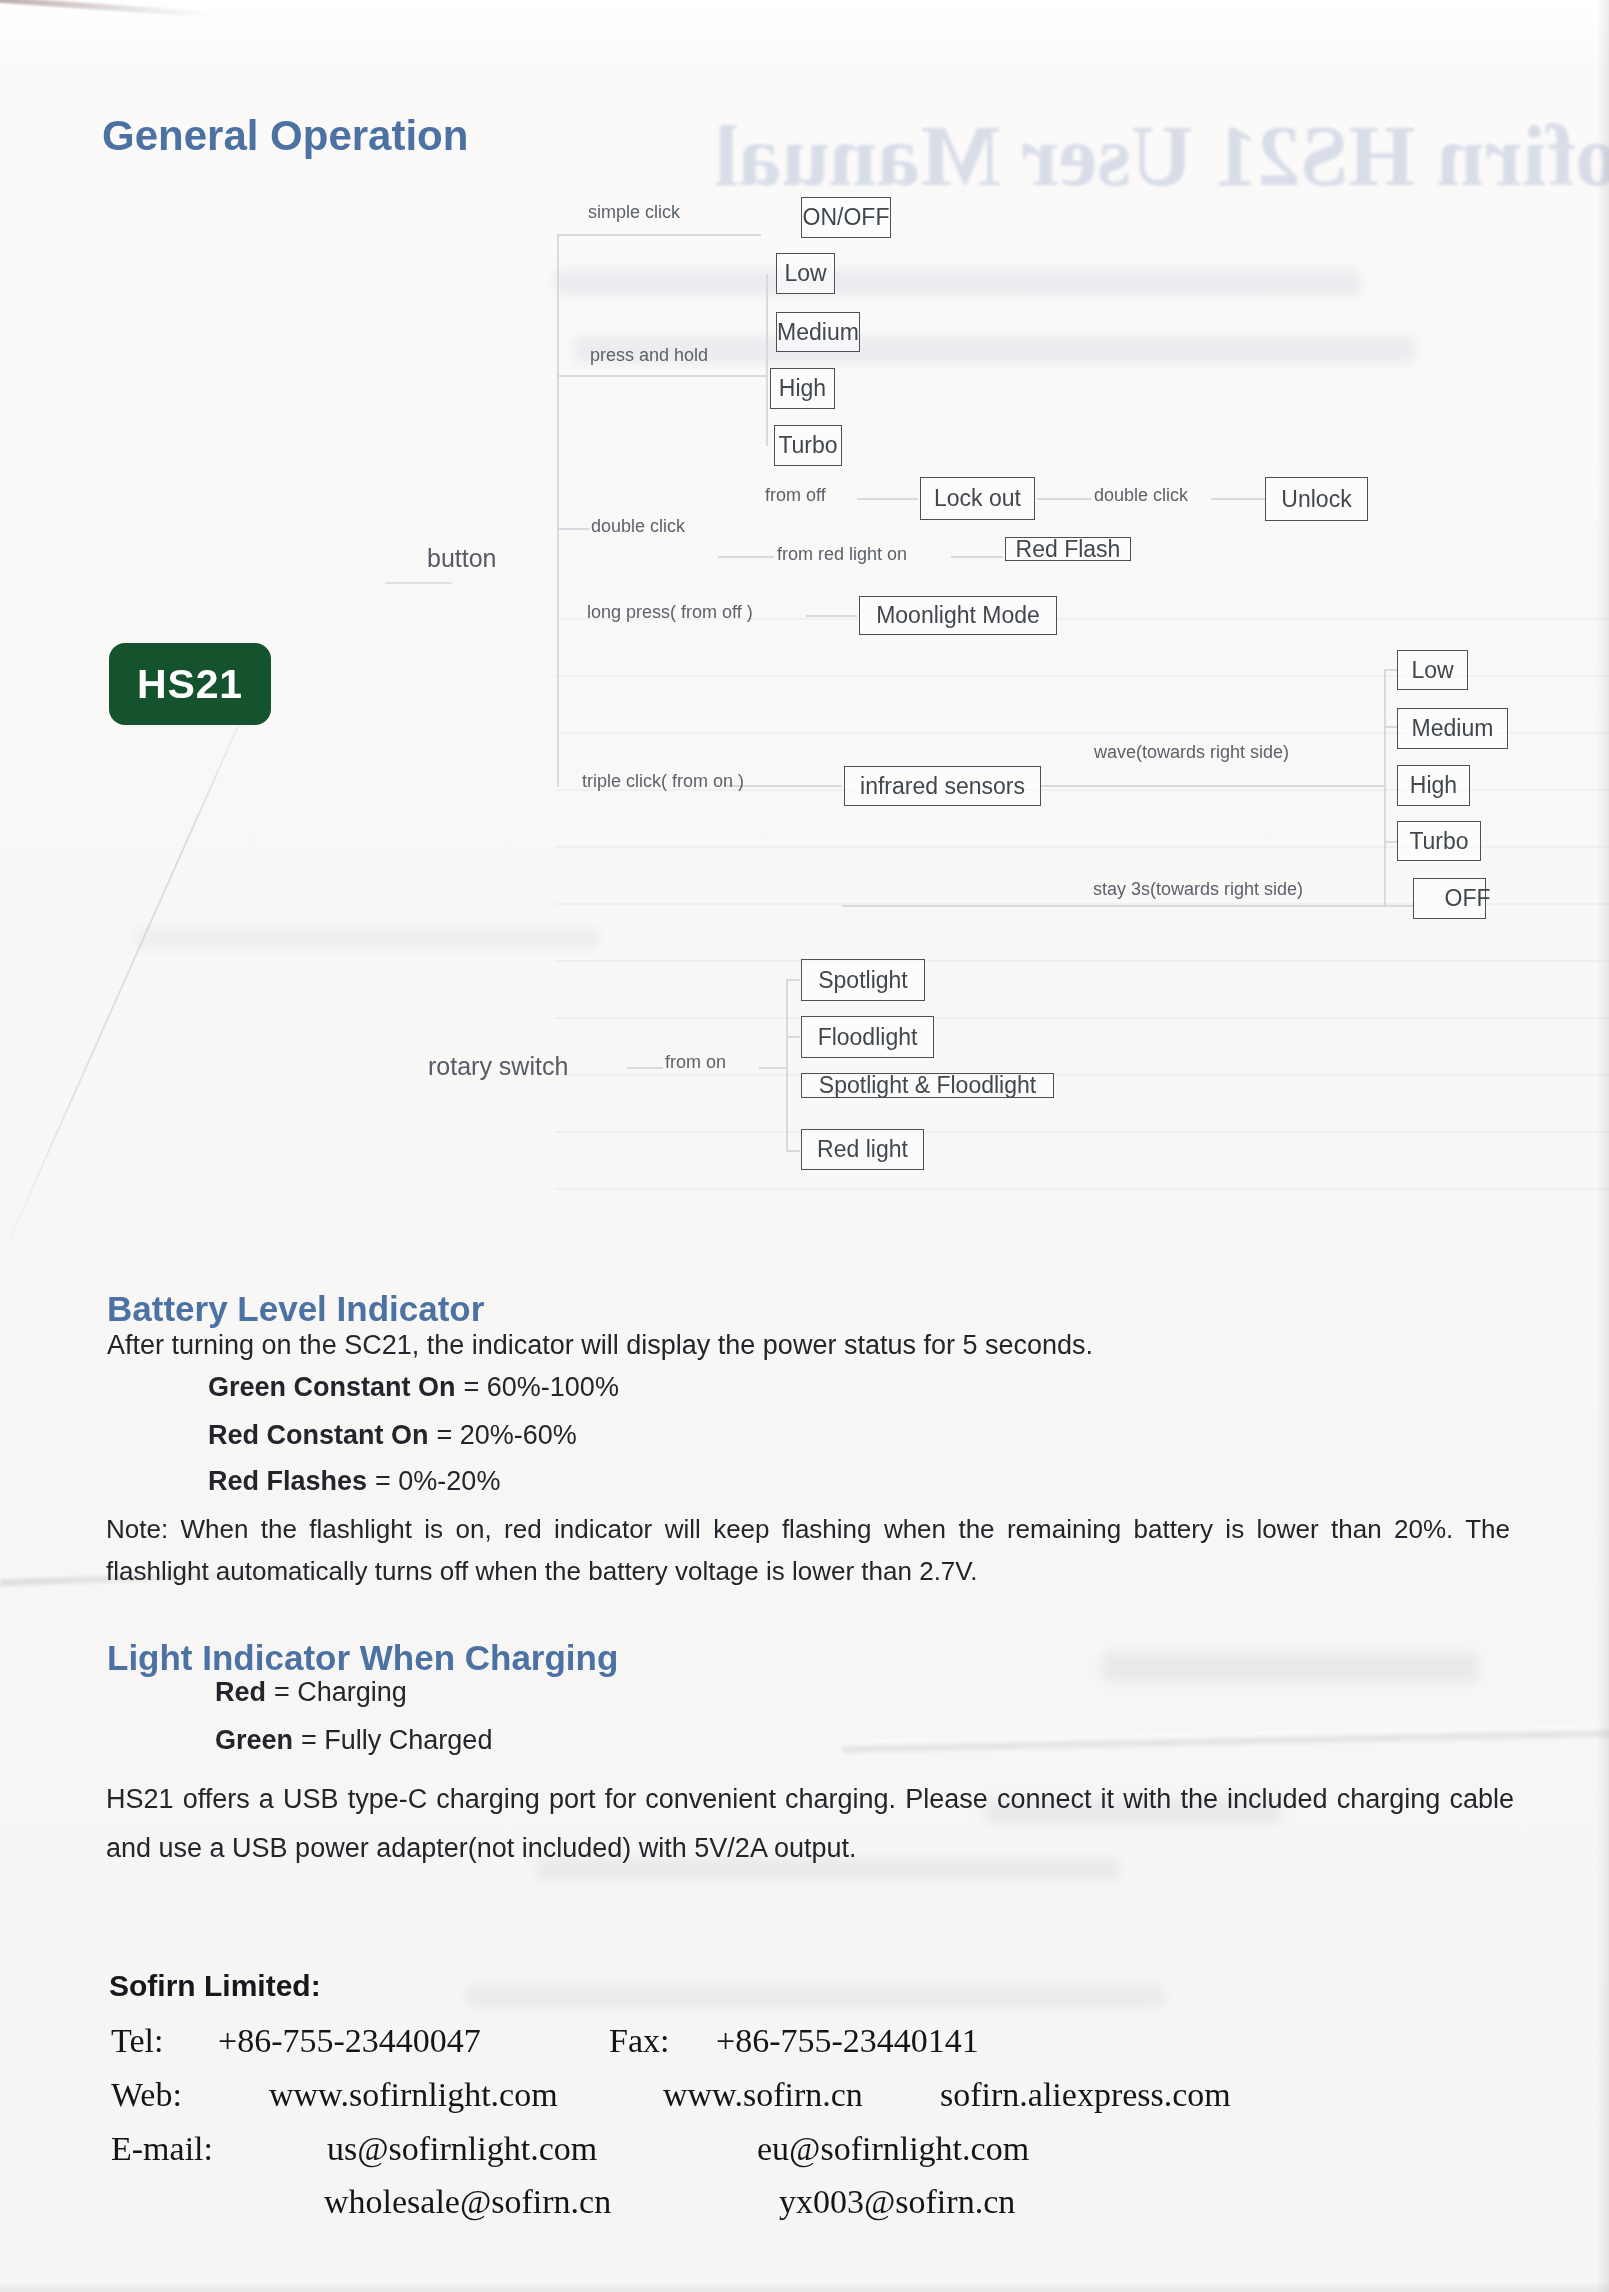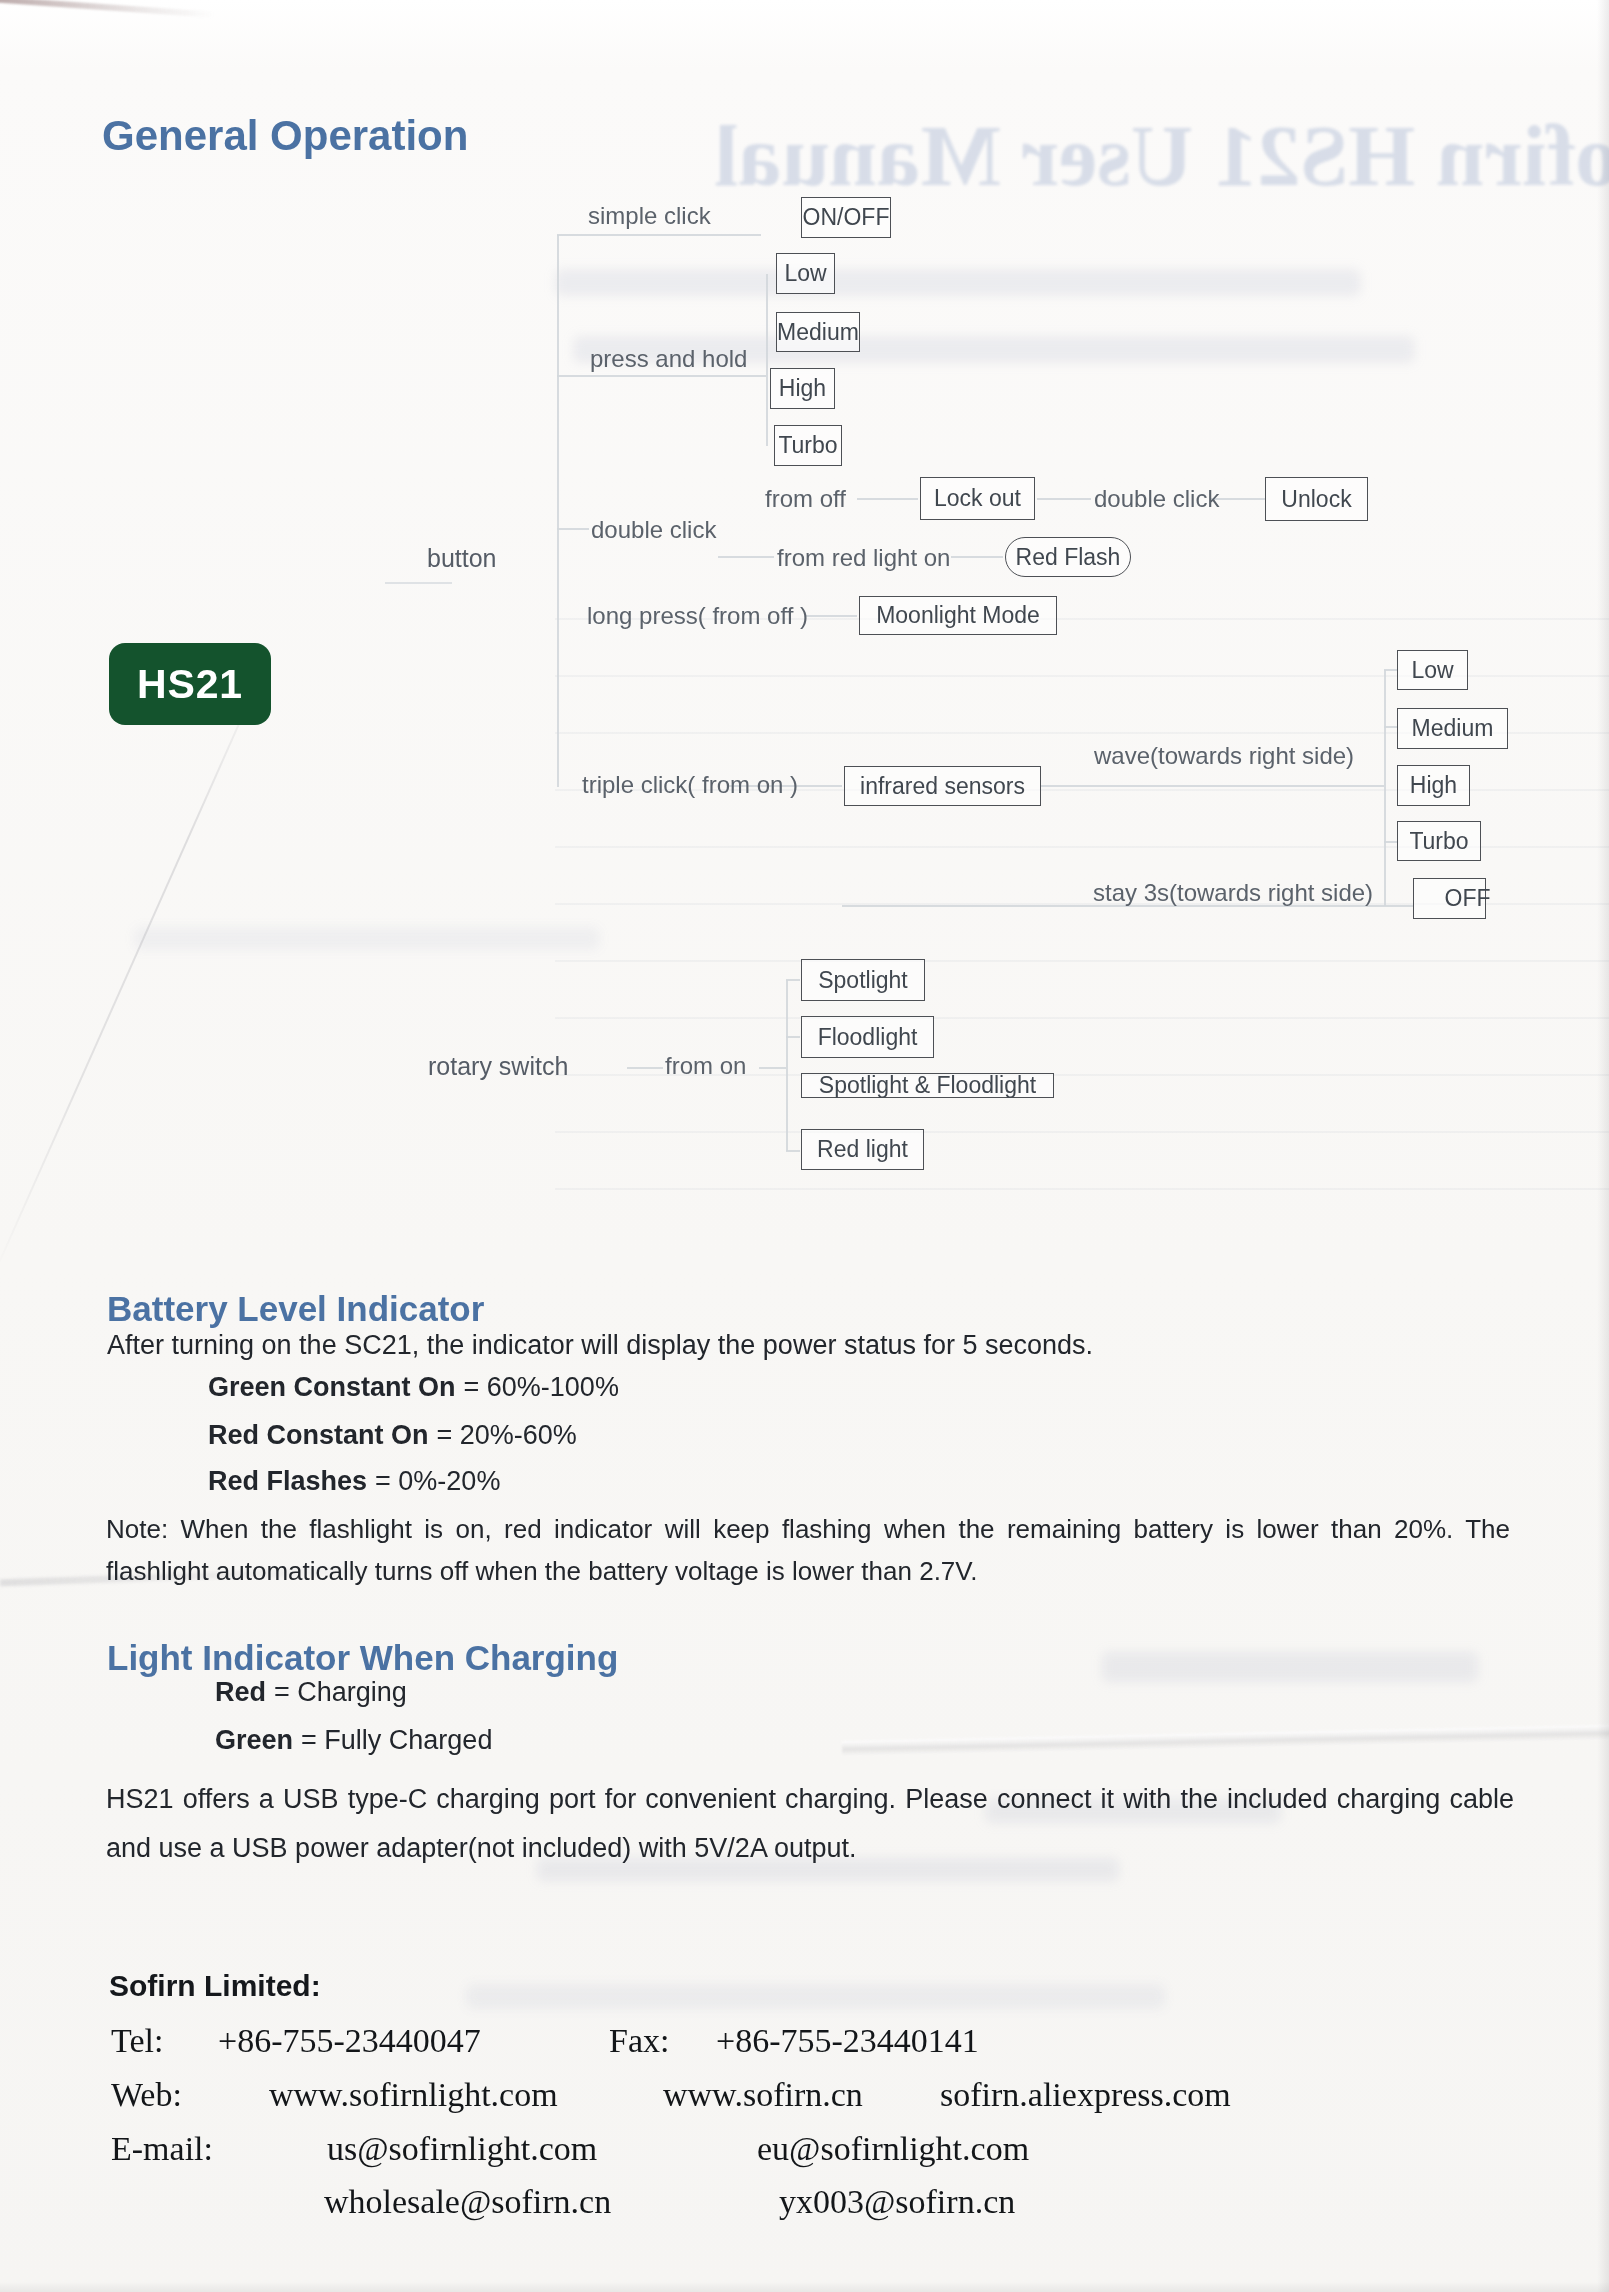--- a/index.html
+++ b/index.html
@@ -8,21 +8,21 @@
     background:linear-gradient(180deg,#ffffff 0%,#fbfaf9 3%,#f8f7f5 55%,#f6f5f3 100%);
     font-family:"Liberation Sans", sans-serif;
   }
   
   .box{
     position:absolute;border:1.8px solid #4d5055;background:rgba(255,255,255,.55);
     color:#40474f;font-size:23px;display:flex;align-items:center;justify-content:center;
     white-space:nowrap;box-sizing:border-box;
   }
   .lbl{
-    position:absolute;color:#5b626b;font-size:24px;white-space:nowrap;
+    position:absolute;color:#5b626b;font-size:18px;white-space:nowrap;
   }
   .lbl.big{font-size:25px;color:#555c66;}
   .hl{position:absolute;height:1.8px;background:#d3d7db;opacity:.9;}
   .vl{position:absolute;width:1.8px;background:#d3d7db;opacity:.9;}
   .badge{
     position:absolute;background:#14532d;border-radius:16px;color:#ffffff;
     font-weight:bold;font-size:41px;display:flex;align-items:center;justify-content:center;
     letter-spacing:0.9px;
   }
   
@@ -127,21 +127,21 @@
 <div class="lbl big" style="left:428px;top:1052px;">rotary switch</div>
 <div class="lbl" style="left:665px;top:1052px;">from on</div>
 
 <div class="box" style="left:763px;top:197px;width:90px;height:41px;margin-left:38px;">ON/OFF</div>
 <div class="box" style="left:776px;top:253px;width:59px;height:41px;">Low</div>
 <div class="box" style="left:776px;top:312px;width:84px;height:40px;">Medium</div>
 <div class="box" style="left:770px;top:368px;width:65px;height:41px;">High</div>
 <div class="box" style="left:774px;top:425px;width:68px;height:41px;">Turbo</div>
 <div class="box" style="left:920px;top:477px;width:115px;height:43px;">Lock out</div>
 <div class="box" style="left:1265px;top:477px;width:103px;height:44px;">Unlock</div>
-<div class="box" style="left:1005px;top:537px;width:126px;height:40px;border-radius:20px;">Red Flash</div>
+<div class="box" style="left:1005px;top:537px;width:126px;height:24px;">Red Flash</div>
 <div class="box" style="left:859px;top:596px;width:198px;height:39px;">Moonlight Mode</div>
 <div class="box" style="left:844px;top:766px;width:197px;height:40px;">infrared sensors</div>
 <div class="box" style="left:1397px;top:650px;width:71px;height:40px;">Low</div>
 <div class="box" style="left:1397px;top:708px;width:111px;height:41px;">Medium</div>
 <div class="box" style="left:1397px;top:765px;width:73px;height:41px;">High</div>
 <div class="box" style="left:1397px;top:821px;width:84px;height:40px;">Turbo</div>
 <div class="box" style="left:1413px;top:878px;width:73px;height:41px;padding-left:36px;">OFF</div>
 <div class="box" style="left:801px;top:959px;width:124px;height:42px;">Spotlight</div>
 <div class="box" style="left:801px;top:1016px;width:133px;height:42px;">Floodlight</div>
 <div class="box" style="left:801px;top:1073px;width:253px;height:25px;">Spotlight &amp; Floodlight</div>

